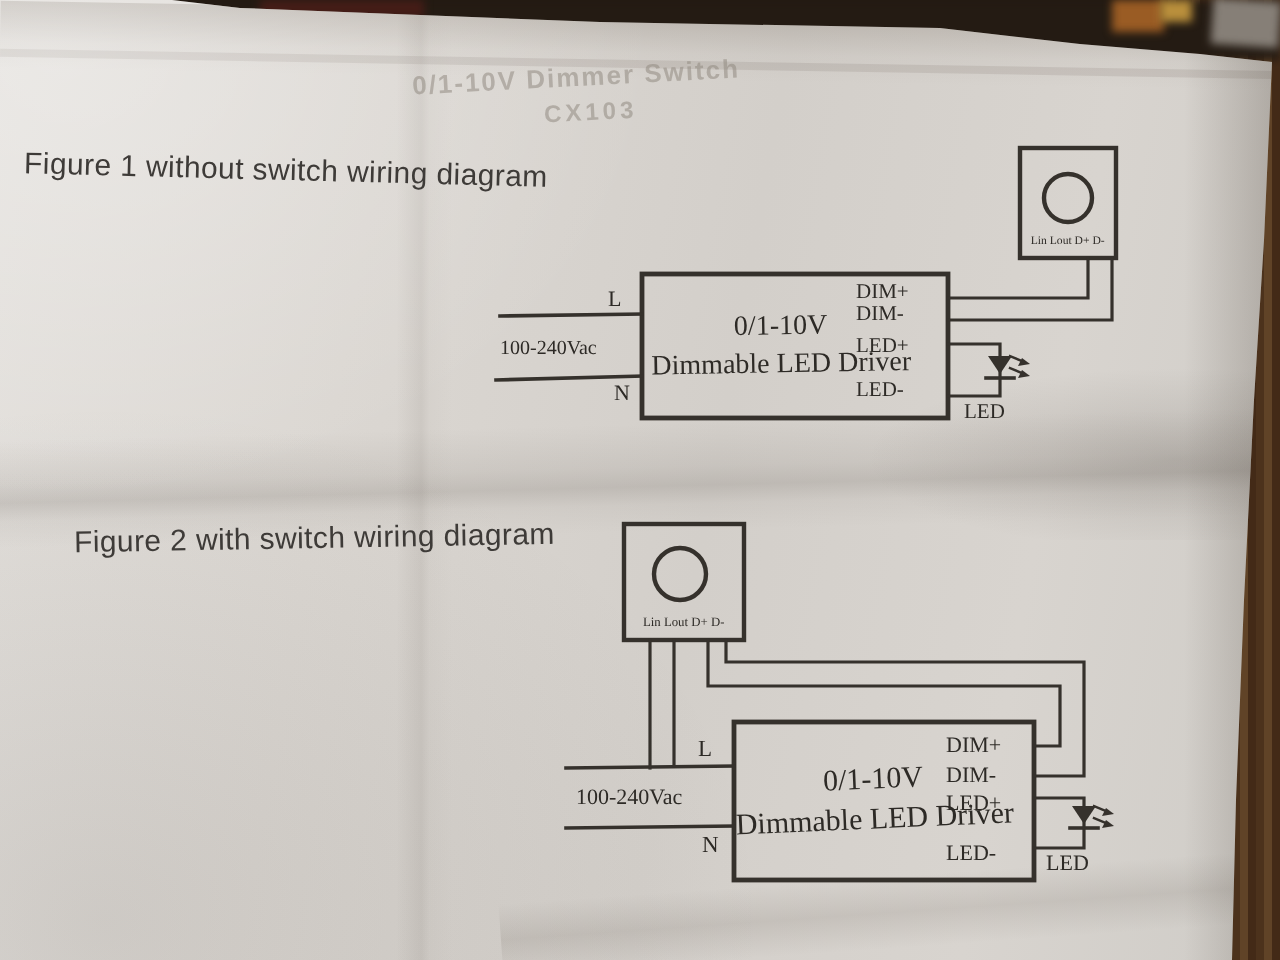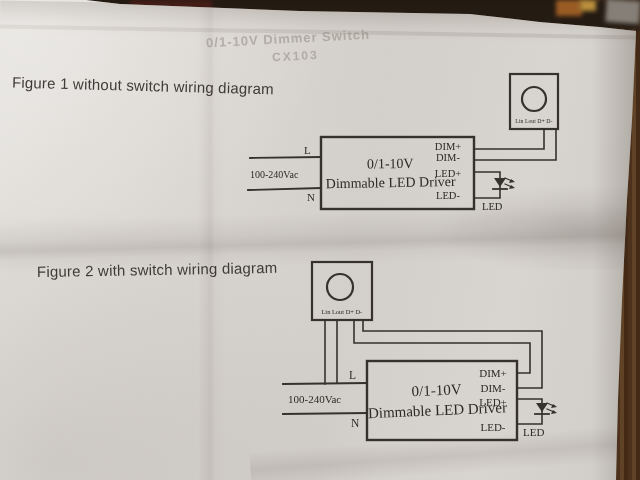--- a/index.html
+++ b/index.html
@@ -13,21 +13,21 @@
   .patch{position:absolute;filter:blur(2px);}
   
   #paper{position:absolute;left:0;top:0;width:640px;height:480px;
          background:linear-gradient(100deg,#e3e0dc 0%,#dbd7d2 28%,#d3cfca 55%,#d8d4cf 78%,#cfccc7 100%);
          clip-path:polygon(0 0,86px 0,120px 4px,300px 11px,470px 14px,540px 22px,600px 27px,636px 31px,632px 120px,627px 200px,622px 300px,618px 400px,616px 480px,0 480px);}
   .crease{position:absolute;pointer-events:none;}
   
   .t{position:absolute;color:#2d2a26;white-space:nowrap;}
   .cap{position:absolute;color:#3e3b38;font-family:"Liberation Sans",sans-serif;
        font-size:15px;letter-spacing:.2px;white-space:nowrap;}
-  .term{width:40px;text-align:center;font-size:10.5px;}
+  .term{width:40px;text-align:left;font-size:10.5px;}
   .drvtxt{display:flex;flex-direction:column;align-items:center;justify-content:center;
           text-align:center;color:#2d2a26;}
   .swlbl{display:flex;align-items:center;justify-content:center;overflow:visible;}
   .swlbl span{font-size:10px;transform:scale(.58);transform-origin:center;white-space:nowrap;color:#2d2a26;}
   .bleed{position:absolute;color:rgba(146,139,130,.55);font-family:"Liberation Sans",sans-serif;
          font-weight:bold;white-space:nowrap;}
 </style>
 </head>
 <body>
 

